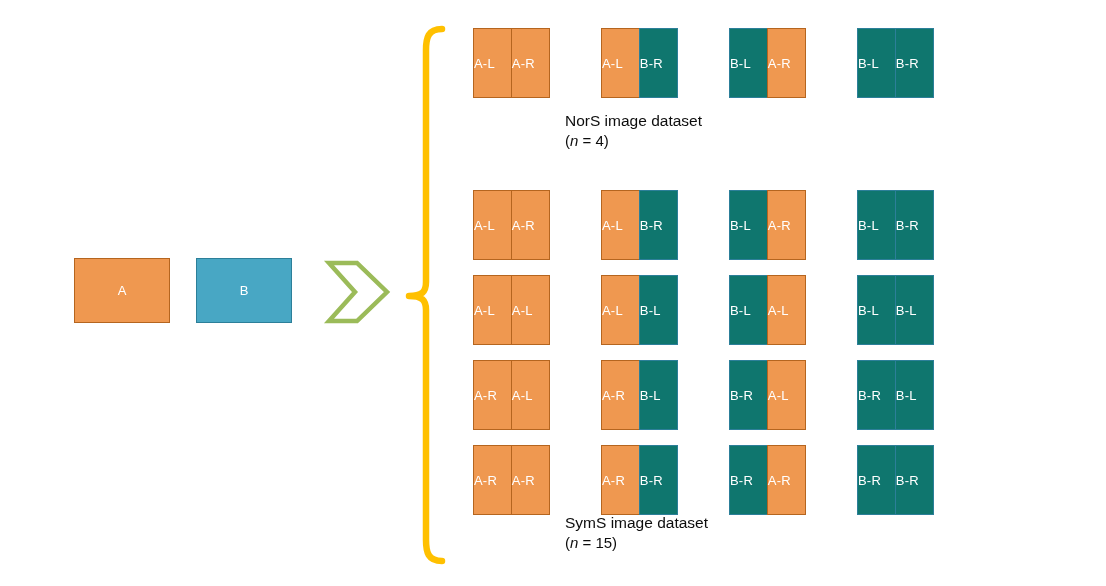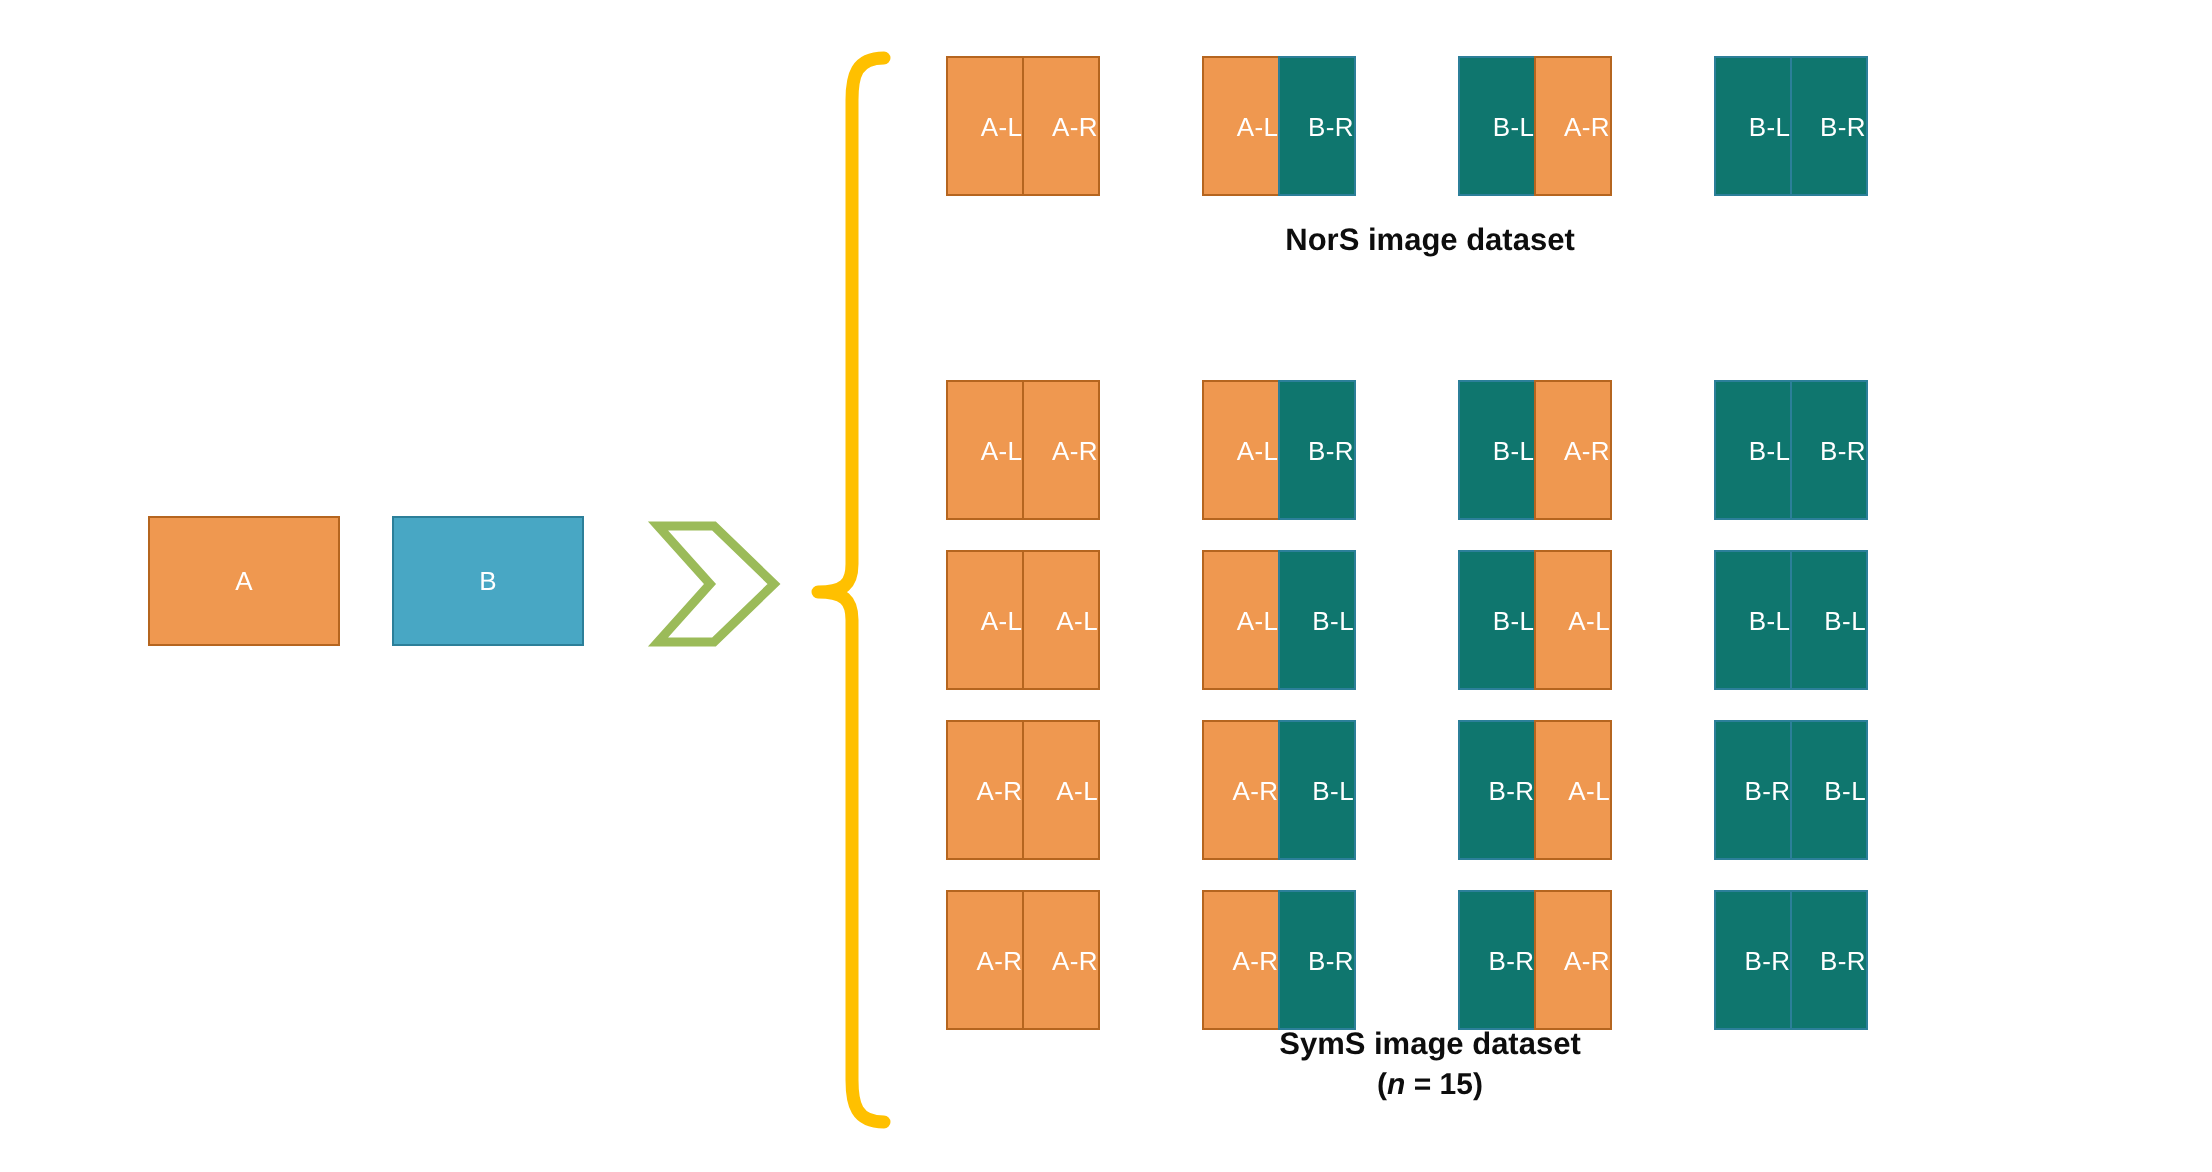--- a/index.html
+++ b/index.html
@@ -20,21 +20,21 @@
   .pair {
     position: absolute;
     display: flex;
     box-sizing: border-box;
   }
   .half {
     box-sizing: border-box;
     flex: 1 1 50%;
     display: flex;
     align-items: center;
-    justify-content: flex-end;
+    justify-content: flex-start;
     color: #ffffff;
     font-size: 13px;
     font-weight: 400;
     letter-spacing: .2px;
     line-height: 1;
   }
   .half.A {            
     background: #ef9850;
     border: 1.4px solid #b5651f;
   }
@@ -54,22 +54,22 @@
     justify-content: center;
     color: #ffffff;
     font-size: 13px;
   }
   .plain.A { background: #ef9850; border: 1.6px solid #b5651f; }
   .plain.B { background: #48a7c4; border: 1.6px solid #2c7f99; }
 
   
   .caption {
     position: absolute;
-    text-align: center;
-    font-weight: bold;
+    text-align: left;
+    font-weight: normal;
     font-size: 15.5px;
     line-height: 1.38;
     color: #0d0d0d;
     white-space: nowrap;
   }
   .caption .sub { display: block; font-size: 15px; }
   .caption .ital { font-style: italic; }
 
   
   .brace, .chevron { position: absolute; }
@@ -130,20 +130,21 @@
         <div class="half B">
           <span>B-L</span>
         </div>
         <div class="half B">
           <span>B-R</span>
         </div>
       </div>
     </div>
   <div class="caption" style="left:565px; top:110px; width:300px;">
     <span>NorS image dataset</span>
+    <span class="sub"><span>(</span><span class="ital">n</span><span> = 4)</span></span>
   </div>
 </div>
 
 <div>
   <div id="syms-rows">
       <div class="pair" style="left: 473px; top: 190px; width: 77px; height: 70px;">
         <div class="half A">
           <span>A-L</span>
         </div>
         <div class="half A">

